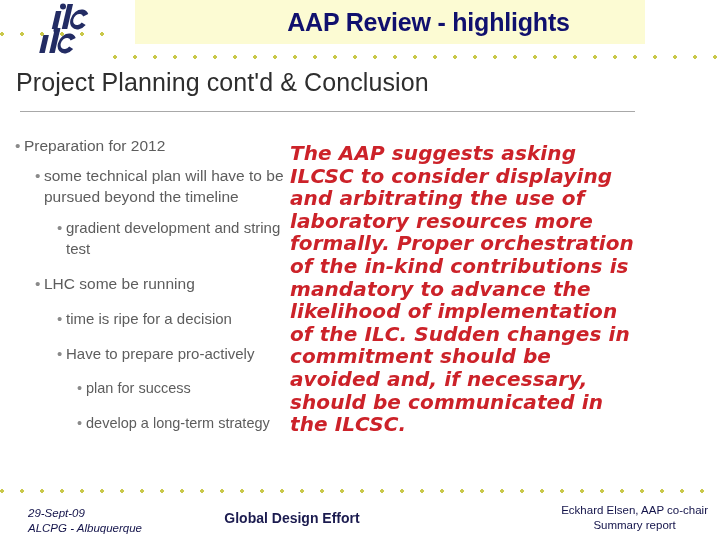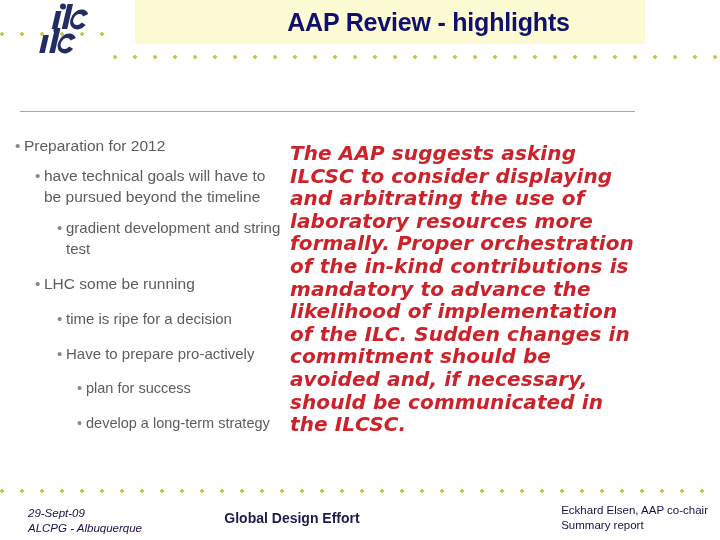--- a/index.html
+++ b/index.html
@@ -179,21 +179,21 @@
     text-align: center;
     color: #1b1b4f;
     font-size: 14px;
     font-weight: bold;
     font-family: "Liberation Sans", sans-serif;
   }
   .footer-right {
     position: absolute;
     right: 12px;
     top: 503px;
-    text-align: left;
+    text-align: center;
     color: #13134a;
     font-size: 11.5px;
     line-height: 15px;
     font-family: "Liberation Sans", sans-serif;
     white-space: nowrap;
   }
 </style>
 </head>
 <body>
 
@@ -215,32 +215,33 @@
         <circle cx="20.5" cy="28.5" r="3"></circle>
         <rect x="25" y="26" width="5.5" height="25" transform="skewX(-13)"></rect>
         <path d="M48 36 a9 10 0 1 0 0 11 l-4.5 -2.4 a5 5.6 0 1 1 0 -6.2 z" transform="skewX(-13)"></path>
       </g>
     </svg>
   </div>
 
   <div class="dots dots-top-left"></div>
   <div class="dots dots-header"></div>
 
+  <div class="subtitle">Project Planning cont'd &amp; Conclusion</div>
   <div class="subtitle-rule"></div>
 
   <div class="bullets">
 
     <div class="bullet-row lvl-1 gap-sm">
       <span class="dot">•</span>
       <span class="txt">Preparation for 2012</span>
     </div>
 
     <div class="bullet-row lvl-2 gap-sm">
       <span class="dot">•</span>
-      <span class="txt">have technical goals will have to be pursued beyond the timeline</span>
+      <span class="txt">some technical plan will have to be pursued beyond the timeline</span>
     </div>
 
     <div class="bullet-row lvl-3 gap-md">
       <span class="dot">•</span>
       <span class="txt">gradient development and string test</span>
     </div>
 
     <div class="bullet-row lvl-2 gap-md">
       <span class="dot">•</span>
       <span class="txt">LHC some be running</span>

